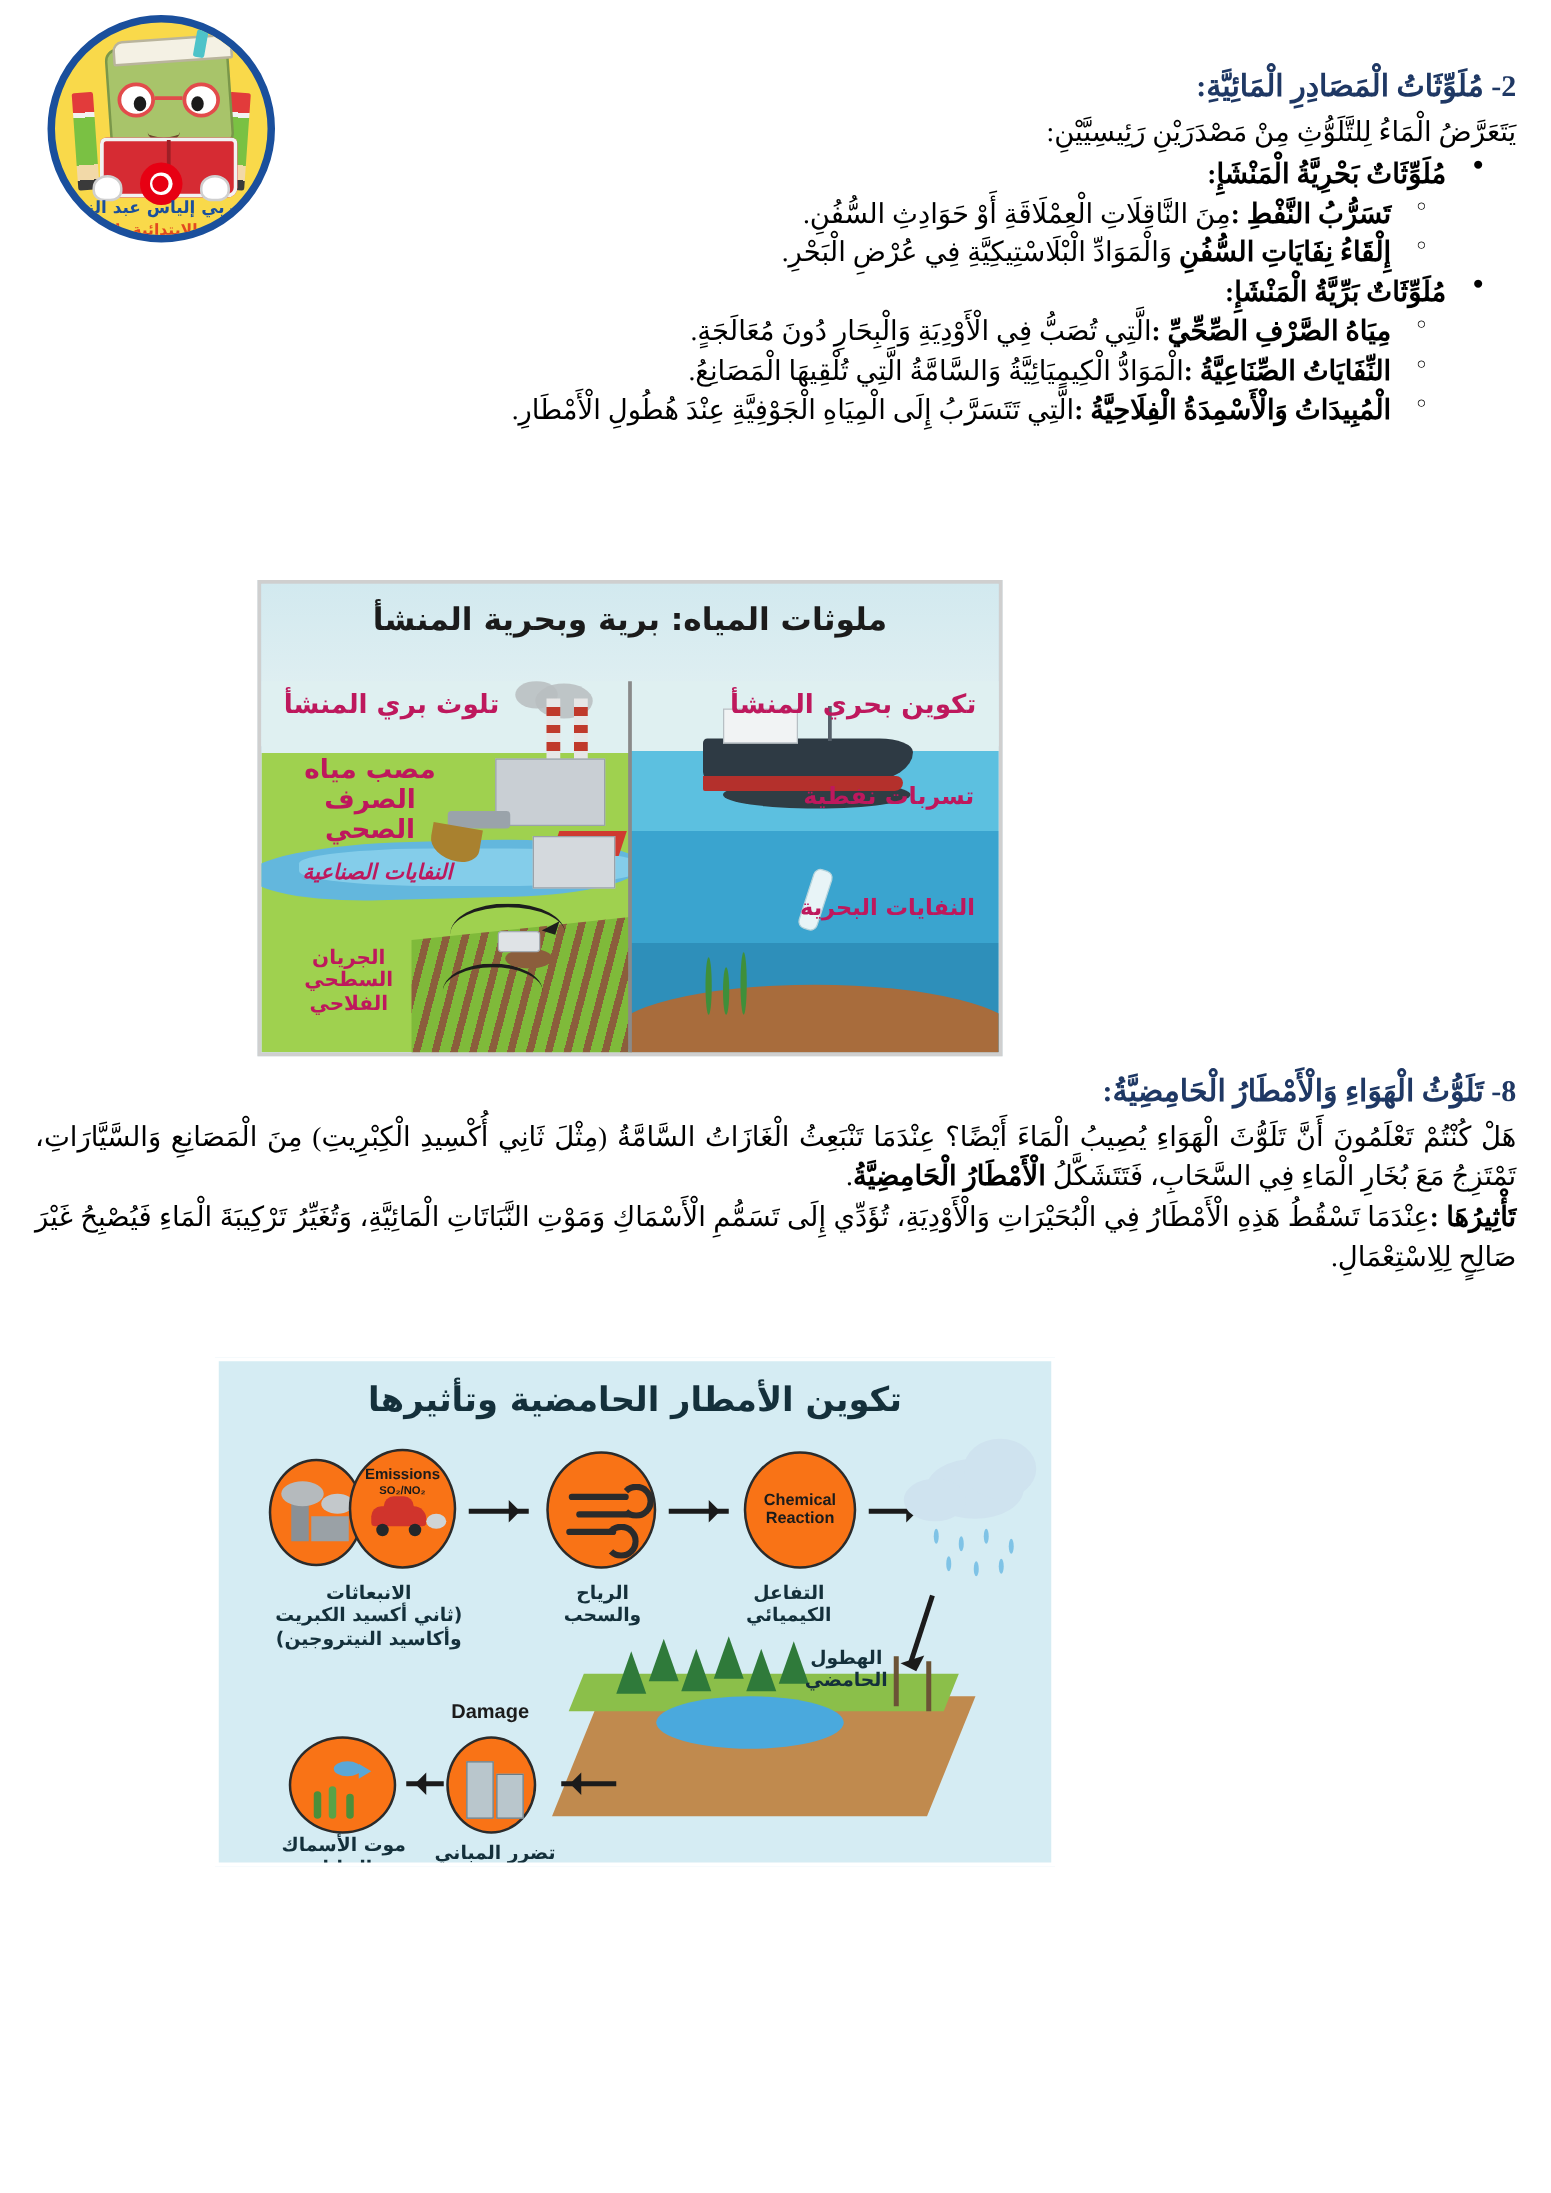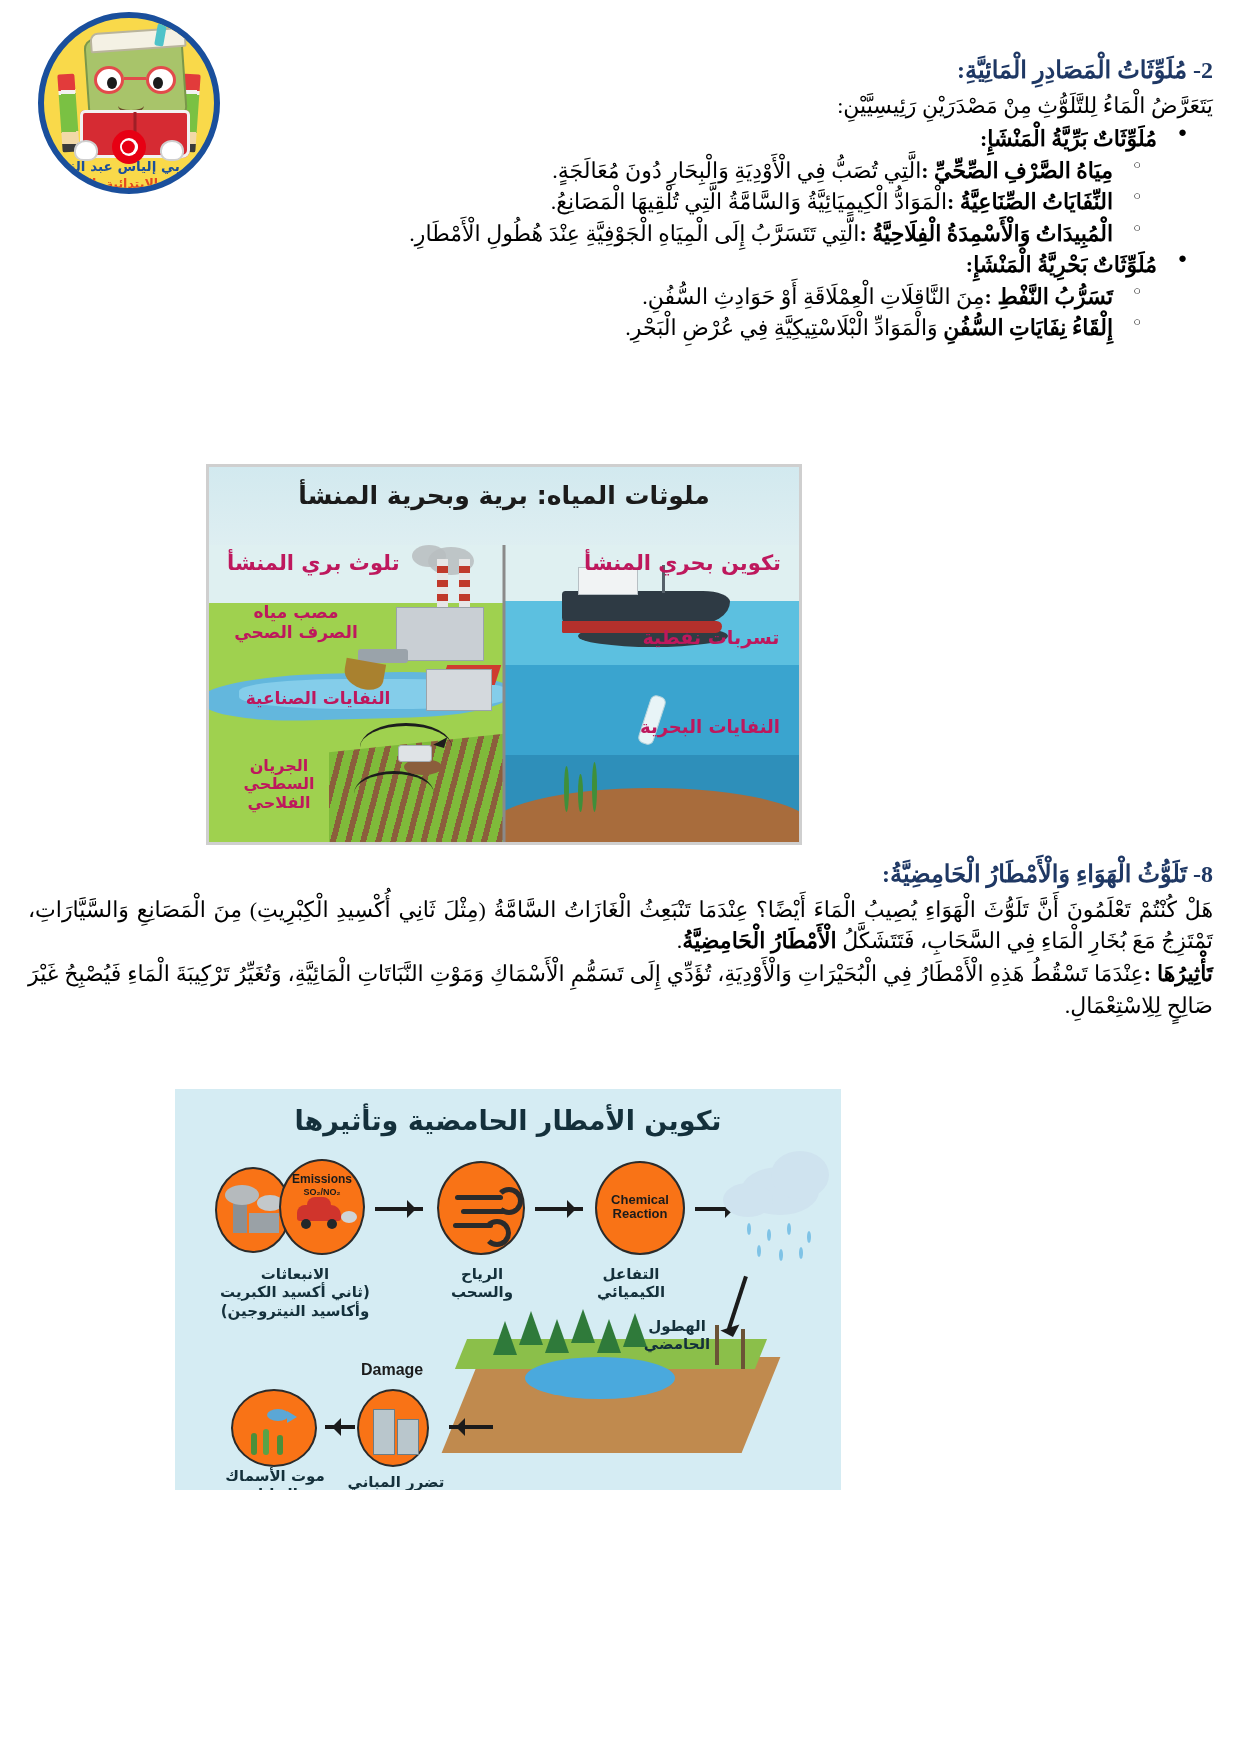--- a/index.html
+++ b/index.html
@@ -705,46 +705,46 @@
     </div>
   </div>
 
   <div class="content">
 
     <h2 class="heading">2- مُلَوِّثَاتُ الْمَصَادِرِ الْمَائِيَّةِ:</h2>
 
     <p class="para center-ish">يَتَعَرَّضُ الْمَاءُ لِلتَّلَوُّثِ مِنْ مَصْدَرَيْنِ رَئِيسِيَّيْنِ:</p>
 
     <ul class="lvl1">
+      <li>
+        <span>مُلَوِّثَاتٌ بَحْرِيَّةُ الْمَنْشَإِ:</span>
+        <ul class="lvl2">
+          <li>
+            <span class="bold">تَسَرُّبُ النَّفْطِ :</span><span>مِنَ النَّاقِلَاتِ الْعِمْلَاقَةِ أَوْ حَوَادِثِ السُّفُنِ.</span>
+          </li>
+          <li>
+            <span class="bold">إِلْقَاءُ نِفَايَاتِ السُّفُنِ</span><span> وَالْمَوَادِّ الْبْلَاسْتِيكِيَّةِ فِي عُرْضِ الْبَحْرِ.</span>
+          </li>
+        </ul>
+      </li>
+
       <li>
         <span>مُلَوِّثَاتٌ بَرِّيَّةُ الْمَنْشَإِ:</span>
         <ul class="lvl2">
           <li>
             <span class="bold">مِيَاهُ الصَّرْفِ الصِّحِّيِّ :</span><span>الَّتِي تُصَبُّ فِي الْأَوْدِيَةِ وَالْبِحَارِ دُونَ مُعَالَجَةٍ.</span>
           </li>
           <li>
             <span class="bold">النِّفَايَاتُ الصِّنَاعِيَّةُ :</span><span>الْمَوَادُّ الْكِيمِيَائِيَّةُ وَالسَّامَّةُ الَّتِي تُلْقِيهَا الْمَصَانِعُ.</span>
           </li>
           <li>
             <span class="bold">الْمُبِيدَاتُ وَالْأَسْمِدَةُ الْفِلَاحِيَّةُ :</span><span>الَّتِي تَتَسَرَّبُ إِلَى الْمِيَاهِ الْجَوْفِيَّةِ عِنْدَ هُطُولِ الْأَمْطَارِ.</span>
           </li>
         </ul>
       </li>
-
-      <li>
-        <span>مُلَوِّثَاتٌ بَحْرِيَّةُ الْمَنْشَإِ:</span>
-        <ul class="lvl2">
-          <li>
-            <span class="bold">تَسَرُّبُ النَّفْطِ :</span><span>مِنَ النَّاقِلَاتِ الْعِمْلَاقَةِ أَوْ حَوَادِثِ السُّفُنِ.</span>
-          </li>
-          <li>
-            <span class="bold">إِلْقَاءُ نِفَايَاتِ السُّفُنِ</span><span> وَالْمَوَادِّ الْبْلَاسْتِيكِيَّةِ فِي عُرْضِ الْبَحْرِ.</span>
-          </li>
-        </ul>
-      </li>
     </ul>
   </div>
 
   <div class="fig1">
     <div class="f1-sky"></div>
     <div class="f1-title">ملوثات المياه: برية وبحرية المنشأ</div>
 
     <div class="f1-left">
       <div class="f1-left-bg"></div>
       <div class="f1-water-strip"></div>
@@ -777,24 +777,24 @@
       <div class="f1-seaweed" style="left:60px;"></div>
       <div class="f1-seaweed" style="left:74px;height:38px;"></div>
       <div class="f1-seaweed" style="left:88px;height:50px;"></div>
     </div>
 
     <div class="f1-split"></div>
 
     <div class="f1-lab" style="top:84px; right:18px; font-size:21px;">تكوين بحري المنشأ</div>
     <div class="f1-lab" style="top:84px; left:18px; font-size:21px;">تلوث بري المنشأ</div>
 
-    <div class="f1-lab" style="top:136px; left:12px; width:150px; font-size:17px; white-space:pre-line;">مصب مياه
+    <div class="f1-lab" style="top:136px; left:12px; width:150px; font-size:21px; white-space:pre-line;">مصب مياه
 الصرف الصحي</div>
 
-    <div class="f1-lab" style="top:222px; left:24px; width:170px; font-size:17px;">النفايات الصناعية</div>
+    <div class="f1-lab" style="top:222px; left:8px; width:170px; font-size:17px;font-style:italic;">النفايات الصناعية</div>
 
     <div class="f1-lab" style="top:290px; left:10px; width:120px; font-size:16px; white-space:pre-line;">الجريان
 السطحي الفلاحي</div>
 
     <div class="f1-lab" style="top:160px; right:14px; width:148px; font-size:19px;">تسربات نفطية</div>
 
     <div class="f1-lab" style="top:250px; right:14px; width:150px; font-size:18px;">النفايات البحرية</div>
   </div>
 
   <div class="content" style="top:856px;">

